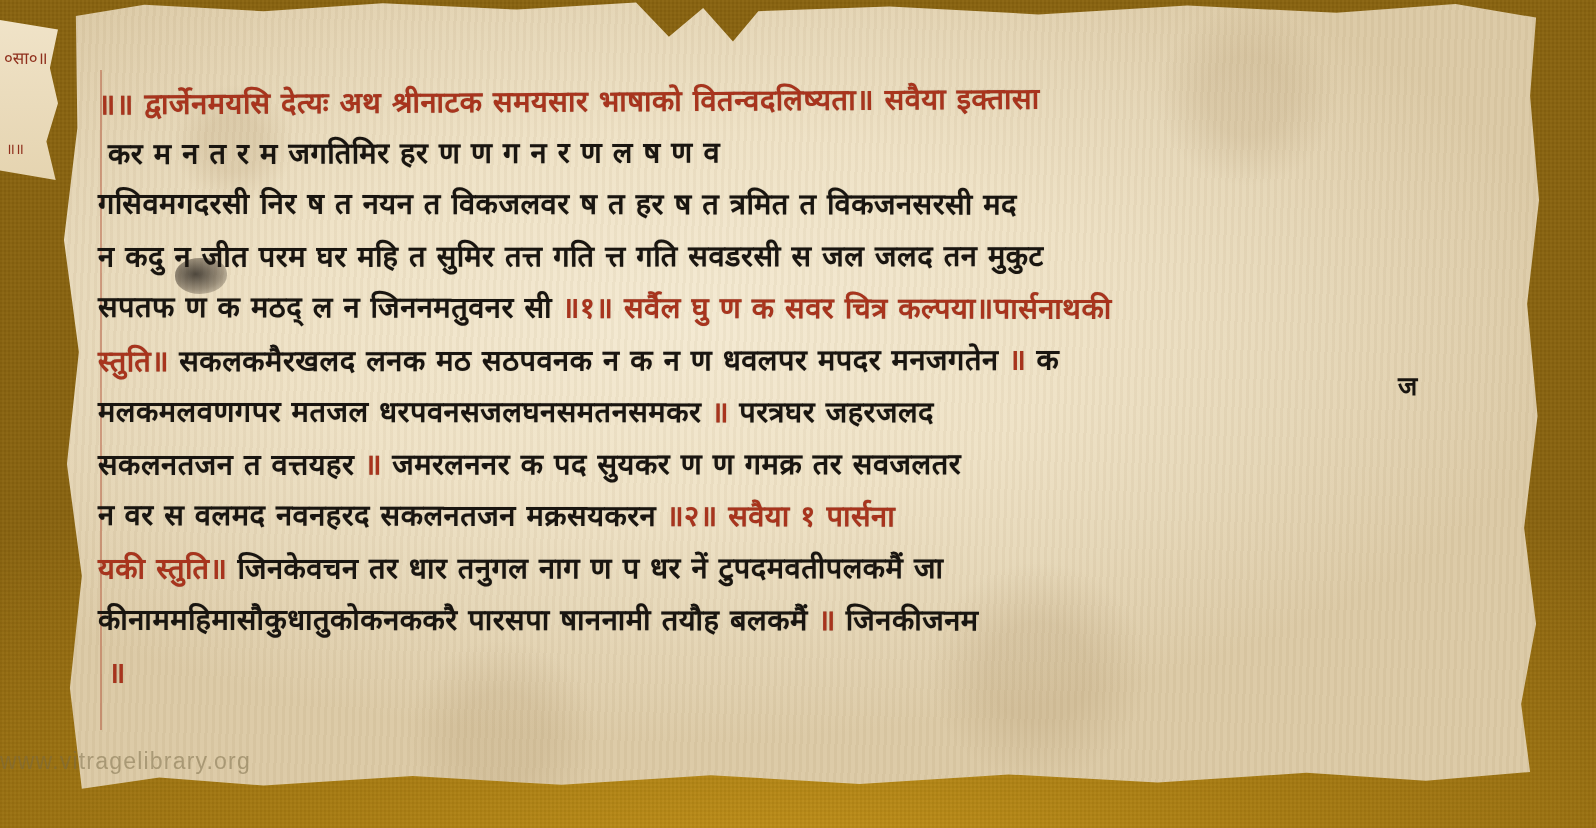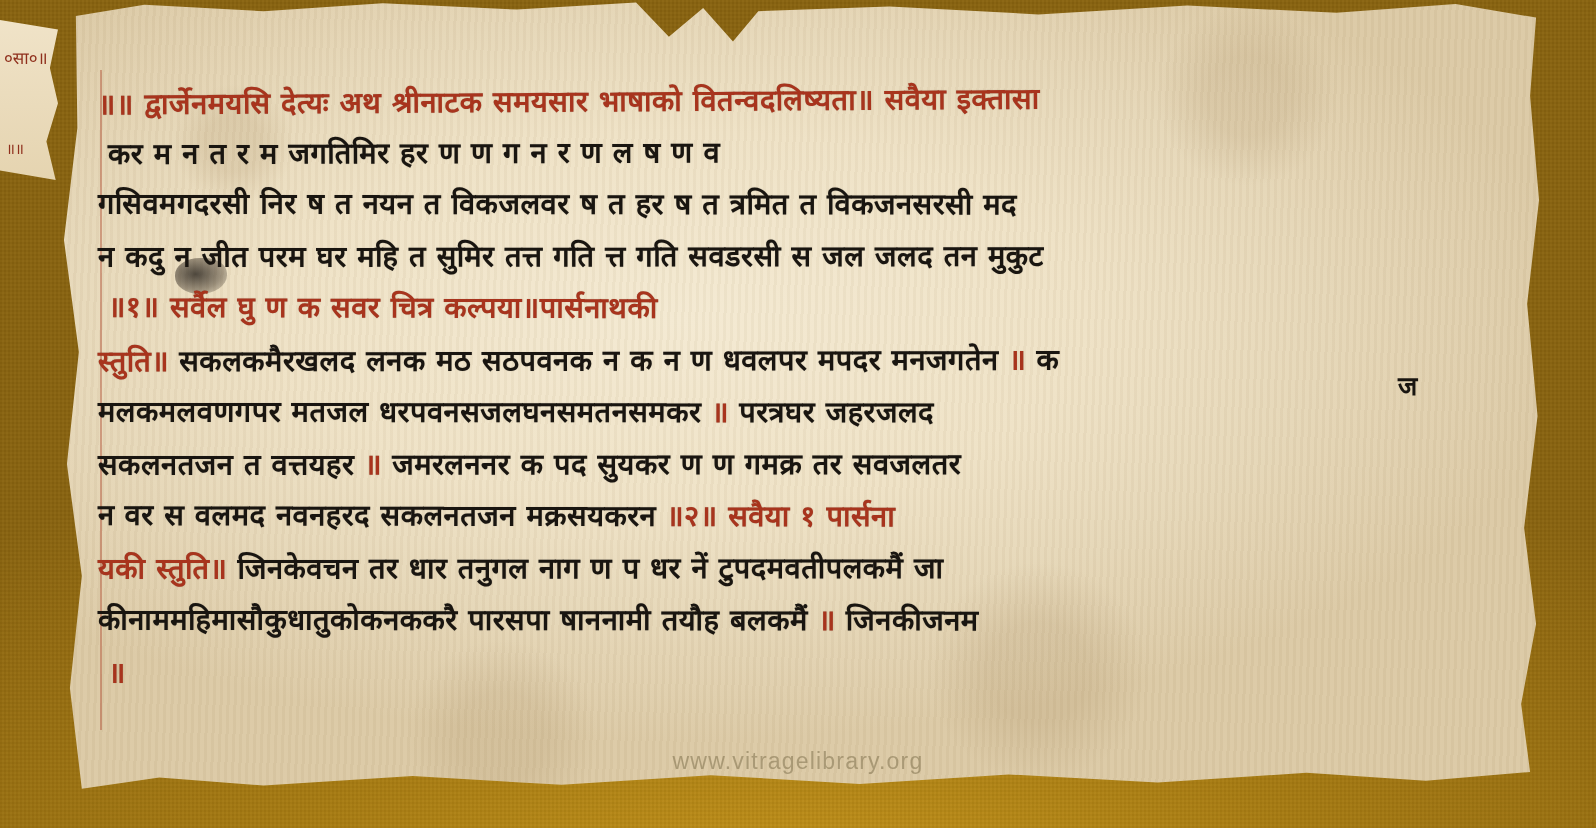--- a/index.html
+++ b/index.html
@@ -170,21 +170,21 @@
     color: #191510;
     font-weight: 600;
   }
 
   
   .watermark {
     position: absolute;
     left: 0;
     top: 748px;
     width: 1596px;
-    text-align: center;
+    text-align: left;
     font-family: "Liberation Sans", sans-serif;
     font-size: 23px;
     letter-spacing: 1.2px;
     color: rgba(120, 105, 70, 0.50);
     pointer-events: none;
   }
 </style>
 </head>
 <body>
 
@@ -211,20 +211,21 @@
         <span class="seg sp"></span>
         <span class="seg black">कर म न त र म जगतिमिर हर ण ण ग न र ण ल ष ण व</span>
       </div>
       <div class="line l2">
         <span class="seg black">गसिवमगदरसी निर ष त नयन त विकजलवर ष त हर ष त त्रमित त विकजनसरसी मद</span>
       </div>
       <div class="line l3">
         <span class="seg black">न कदु न जीत परम घर महि त सुमिर तत्त गति त्त गति सवडरसी स जल जलद तन मुकुट</span>
       </div>
       <div class="line l4">
+        <span class="seg black">सपतफ ण क मठद् ल न जिननमतुवनर सी</span>
         <span class="seg sp"></span>
         <span class="seg red">॥१॥ सर्वैल घु ण क सवर चित्र कल्पया॥पार्सनाथकी</span>
       </div>
       <div class="line l5">
         <span class="seg red">स्तुति॥</span>
         <span class="seg sp"></span>
         <span class="seg black">सकलकमैरखलद लनक मठ सठपवनक न क न ण धवलपर मपदर मनजगतेन</span>
         <span class="seg sp"></span>
         <span class="seg red">॥</span>
         <span class="seg sp"></span>

